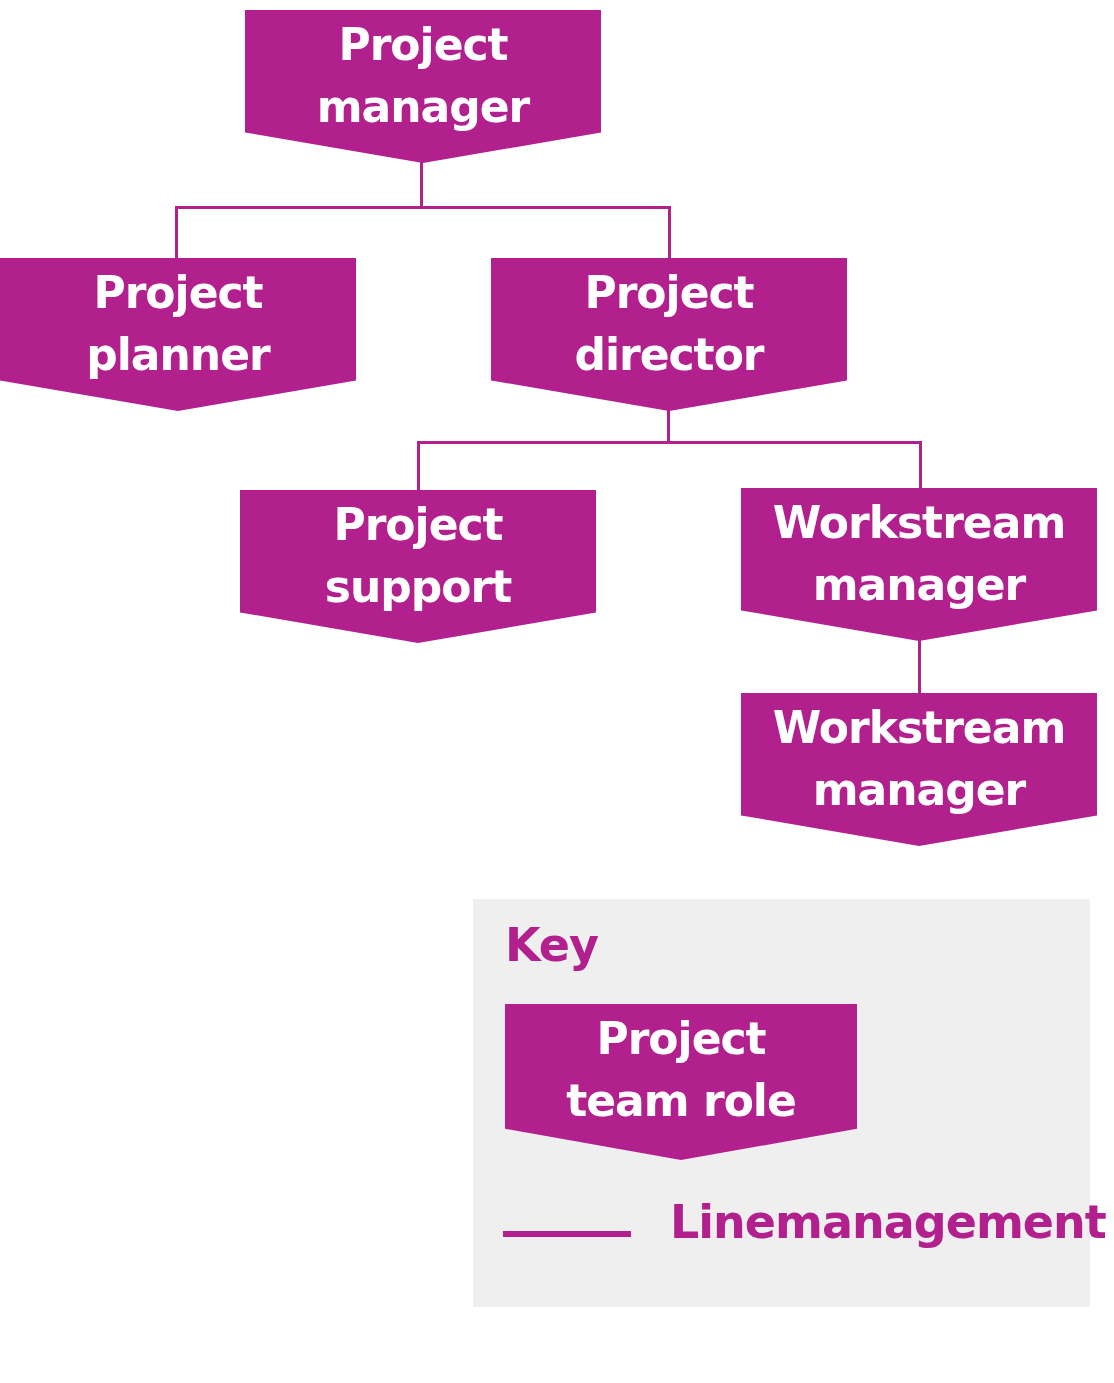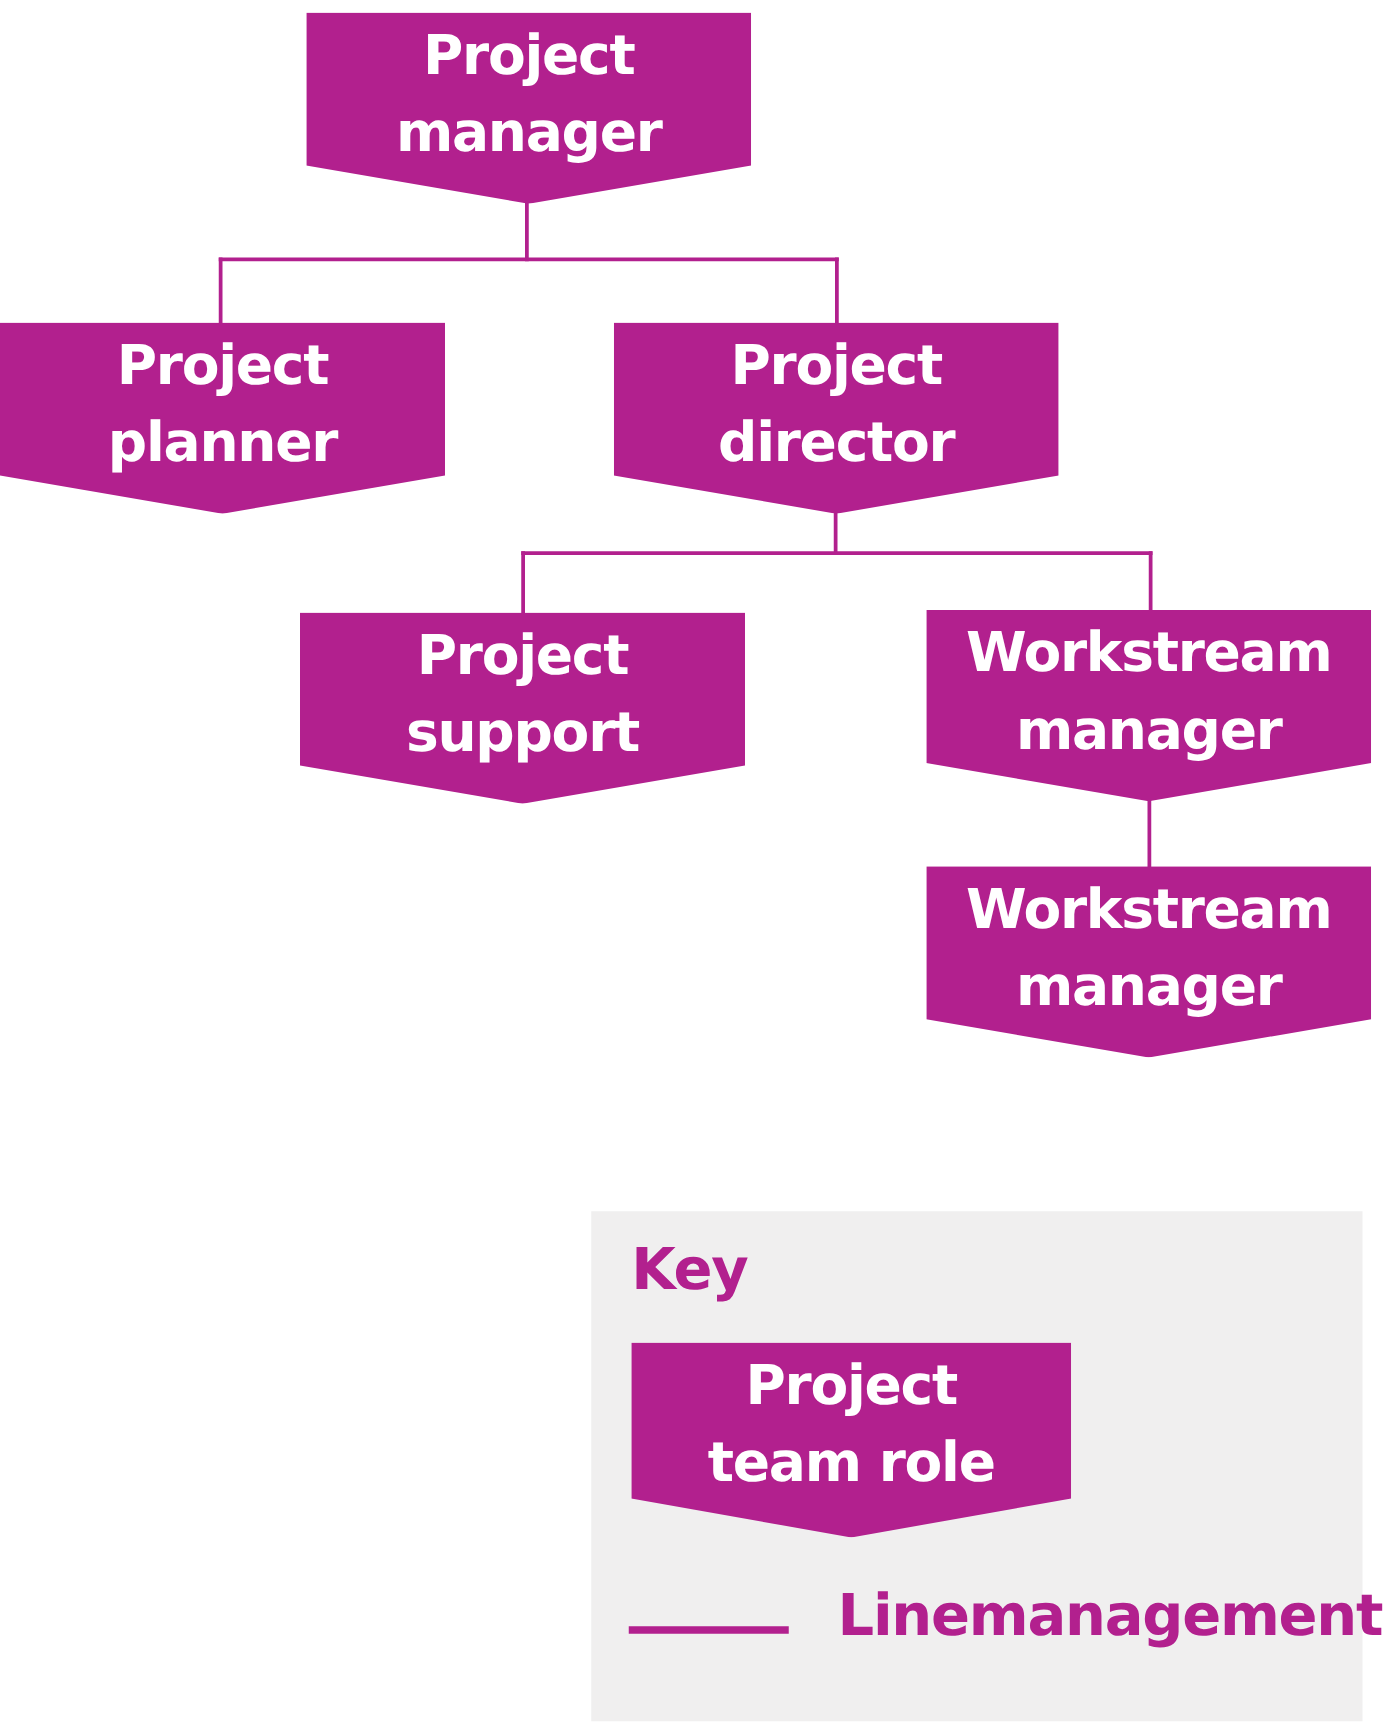--- a/index.html
+++ b/index.html
@@ -53,21 +53,21 @@
   #l-planner-drop  {left:175px;top:206px;width:3px;height:54px;}
   #l-manager-drop  {left:668px;top:206px;width:3px;height:54px;}
   #l-manager-feed  {left:667px;top:408px;width:3px;height:36px;}
   #l-level2-horiz  {left:417px;top:441px;width:505px;height:3px;}
   #l-support-drop  {left:417px;top:441px;width:3px;height:51px;}
   #l-leader-drop   {left:919px;top:441px;width:3px;height:49px;}
   #l-member-feed   {left:918px;top:638px;width:3px;height:57px;}
   
   #key-panel{
     position:absolute;
-    left:473px;top:969px;
+    left:473px;top:899px;
     width:617px;height:408px;
     background:var(--panel-background,#f0efef);
     z-index:0;
   }
   #key-title{
     position:absolute;left:32px;top:16px;
     color:var(--magenta,#b2208e);
     font-weight:bold;font-size:46px;line-height:60px;
     letter-spacing:-1px;
   }

